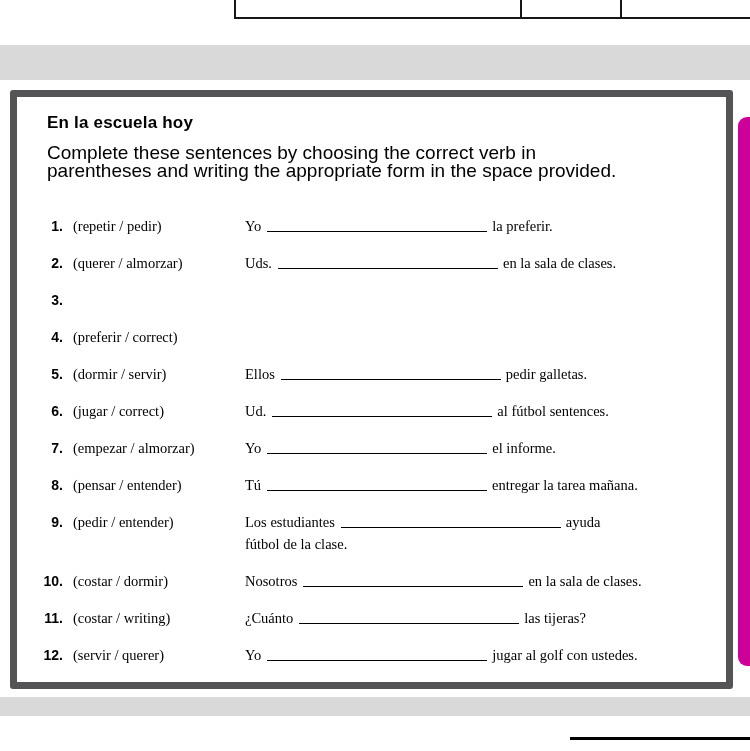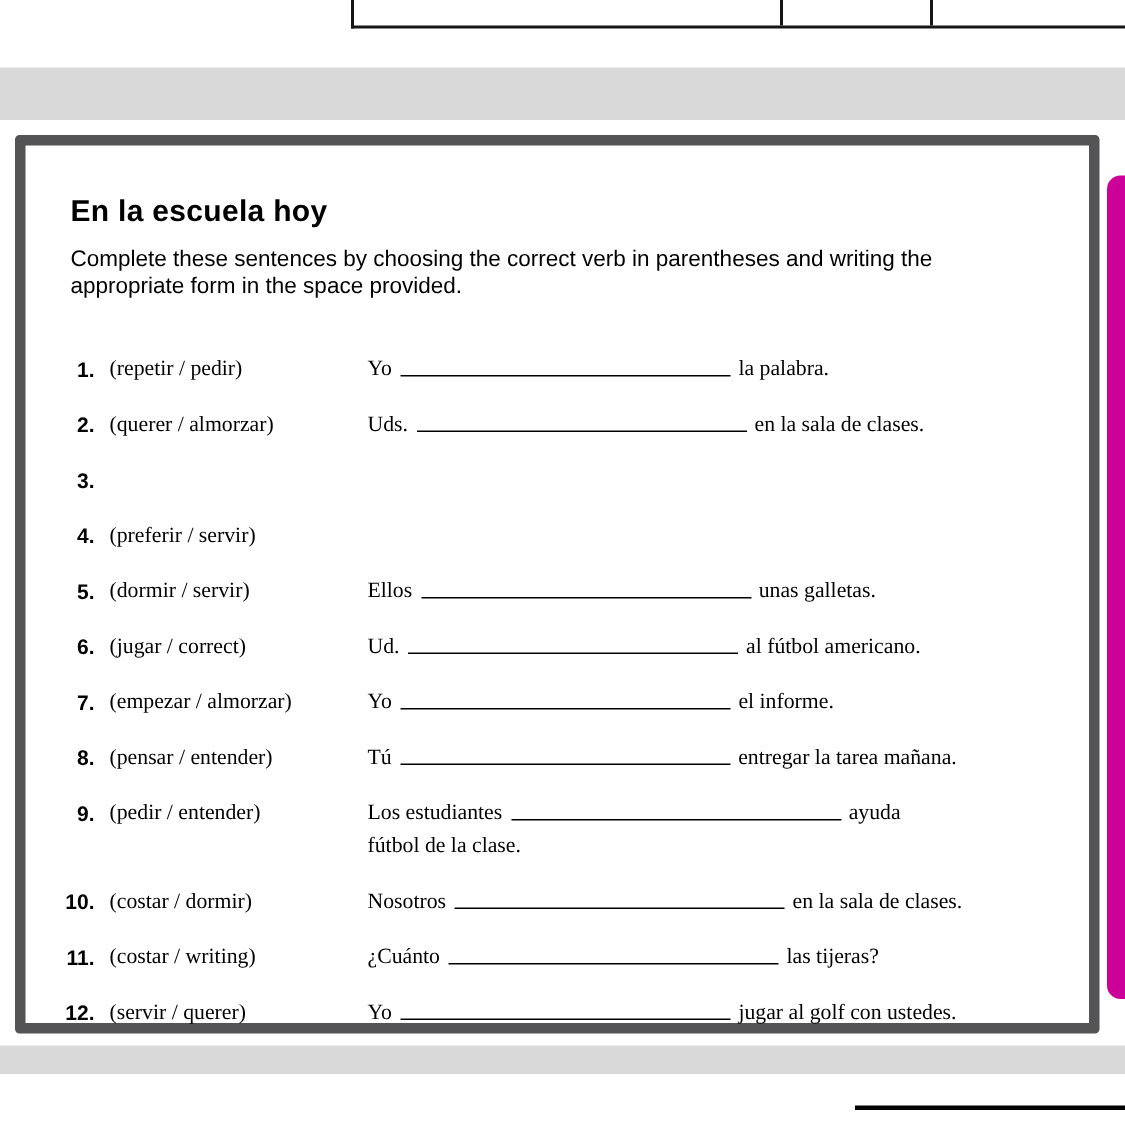--- a/index.html
+++ b/index.html
@@ -29,25 +29,25 @@
   
   .panel {
     position:absolute; left:10px; top:90px; width:723px; height:599px;
     background:#ffffff;
     border:7px solid #545456;
     border-radius:3px;
     padding:16px 20px 0 16px;
   }
   .title {
     font-family:"Liberation Sans", sans-serif;
-    font-weight:bold; font-size:20px; letter-spacing:0.2px;
-    margin-top:17px; margin-left:14px;
+    font-weight:bold; font-size:17px; letter-spacing:0.2px;
+    margin-top:0; margin-left:14px;
   }
   .instructions {
-    font-size:15px; line-height:17.5px; max-width:590px;
+    font-size:19px; line-height:17.5px; max-width:590px;
     margin-top:11px; margin-left:14px;
   }
   .exercises { margin-top:36px; list-style:none; }
   .row {
     display:grid;
     grid-template-columns:40px 172px 1fr;
     font-family:"Liberation Serif", serif;
     font-size:14.5px; line-height:22px;
     margin-bottom:15px;
   }
@@ -88,48 +88,48 @@
 
   <div class="panel">
     <h1 class="title">En la escuela hoy</h1>
     <p class="instructions">Complete these sentences by choosing the correct verb in parentheses and writing the appropriate form in the space provided.</p>
 
     <ol class="exercises">
 
       <li class="row">
         <span class="num">1.</span>
         <span class="verbs">(repetir / pedir)</span>
-        <span class="sentence"><span>Yo</span><span class="blank"></span><span>la palabra.</span></span>
+        <span class="sentence"><span>Yo</span><span class="blank"></span><span>la preferir.</span></span>
       </li>
 
       <li class="row">
         <span class="num">2.</span>
         <span class="verbs">(querer / almorzar)</span>
         <span class="sentence"><span>Uds.</span><span class="blank"></span><span>en la sala de clases.</span></span>
       </li>
 
       <li class="row">
         <span class="num">3.</span>
       </li>
 
       <li class="row">
         <span class="num">4.</span>
-        <span class="verbs">(preferir / servir)</span>
+        <span class="verbs">(preferir / correct)</span>
       </li>
 
       <li class="row">
         <span class="num">5.</span>
         <span class="verbs">(dormir / servir)</span>
-        <span class="sentence"><span>Ellos</span><span class="blank"></span><span>unas galletas.</span></span>
+        <span class="sentence"><span>Ellos</span><span class="blank"></span><span>pedir galletas.</span></span>
       </li>
 
       <li class="row">
         <span class="num">6.</span>
         <span class="verbs">(jugar / correct)</span>
-        <span class="sentence"><span>Ud.</span><span class="blank"></span><span>al fútbol americano.</span></span>
+        <span class="sentence"><span>Ud.</span><span class="blank"></span><span>al fútbol sentences.</span></span>
       </li>
 
       <li class="row">
         <span class="num">7.</span>
         <span class="verbs">(empezar / almorzar)</span>
         <span class="sentence"><span>Yo</span><span class="blank"></span><span>el informe.</span></span>
       </li>
 
       <li class="row">
         <span class="num">8.</span>

